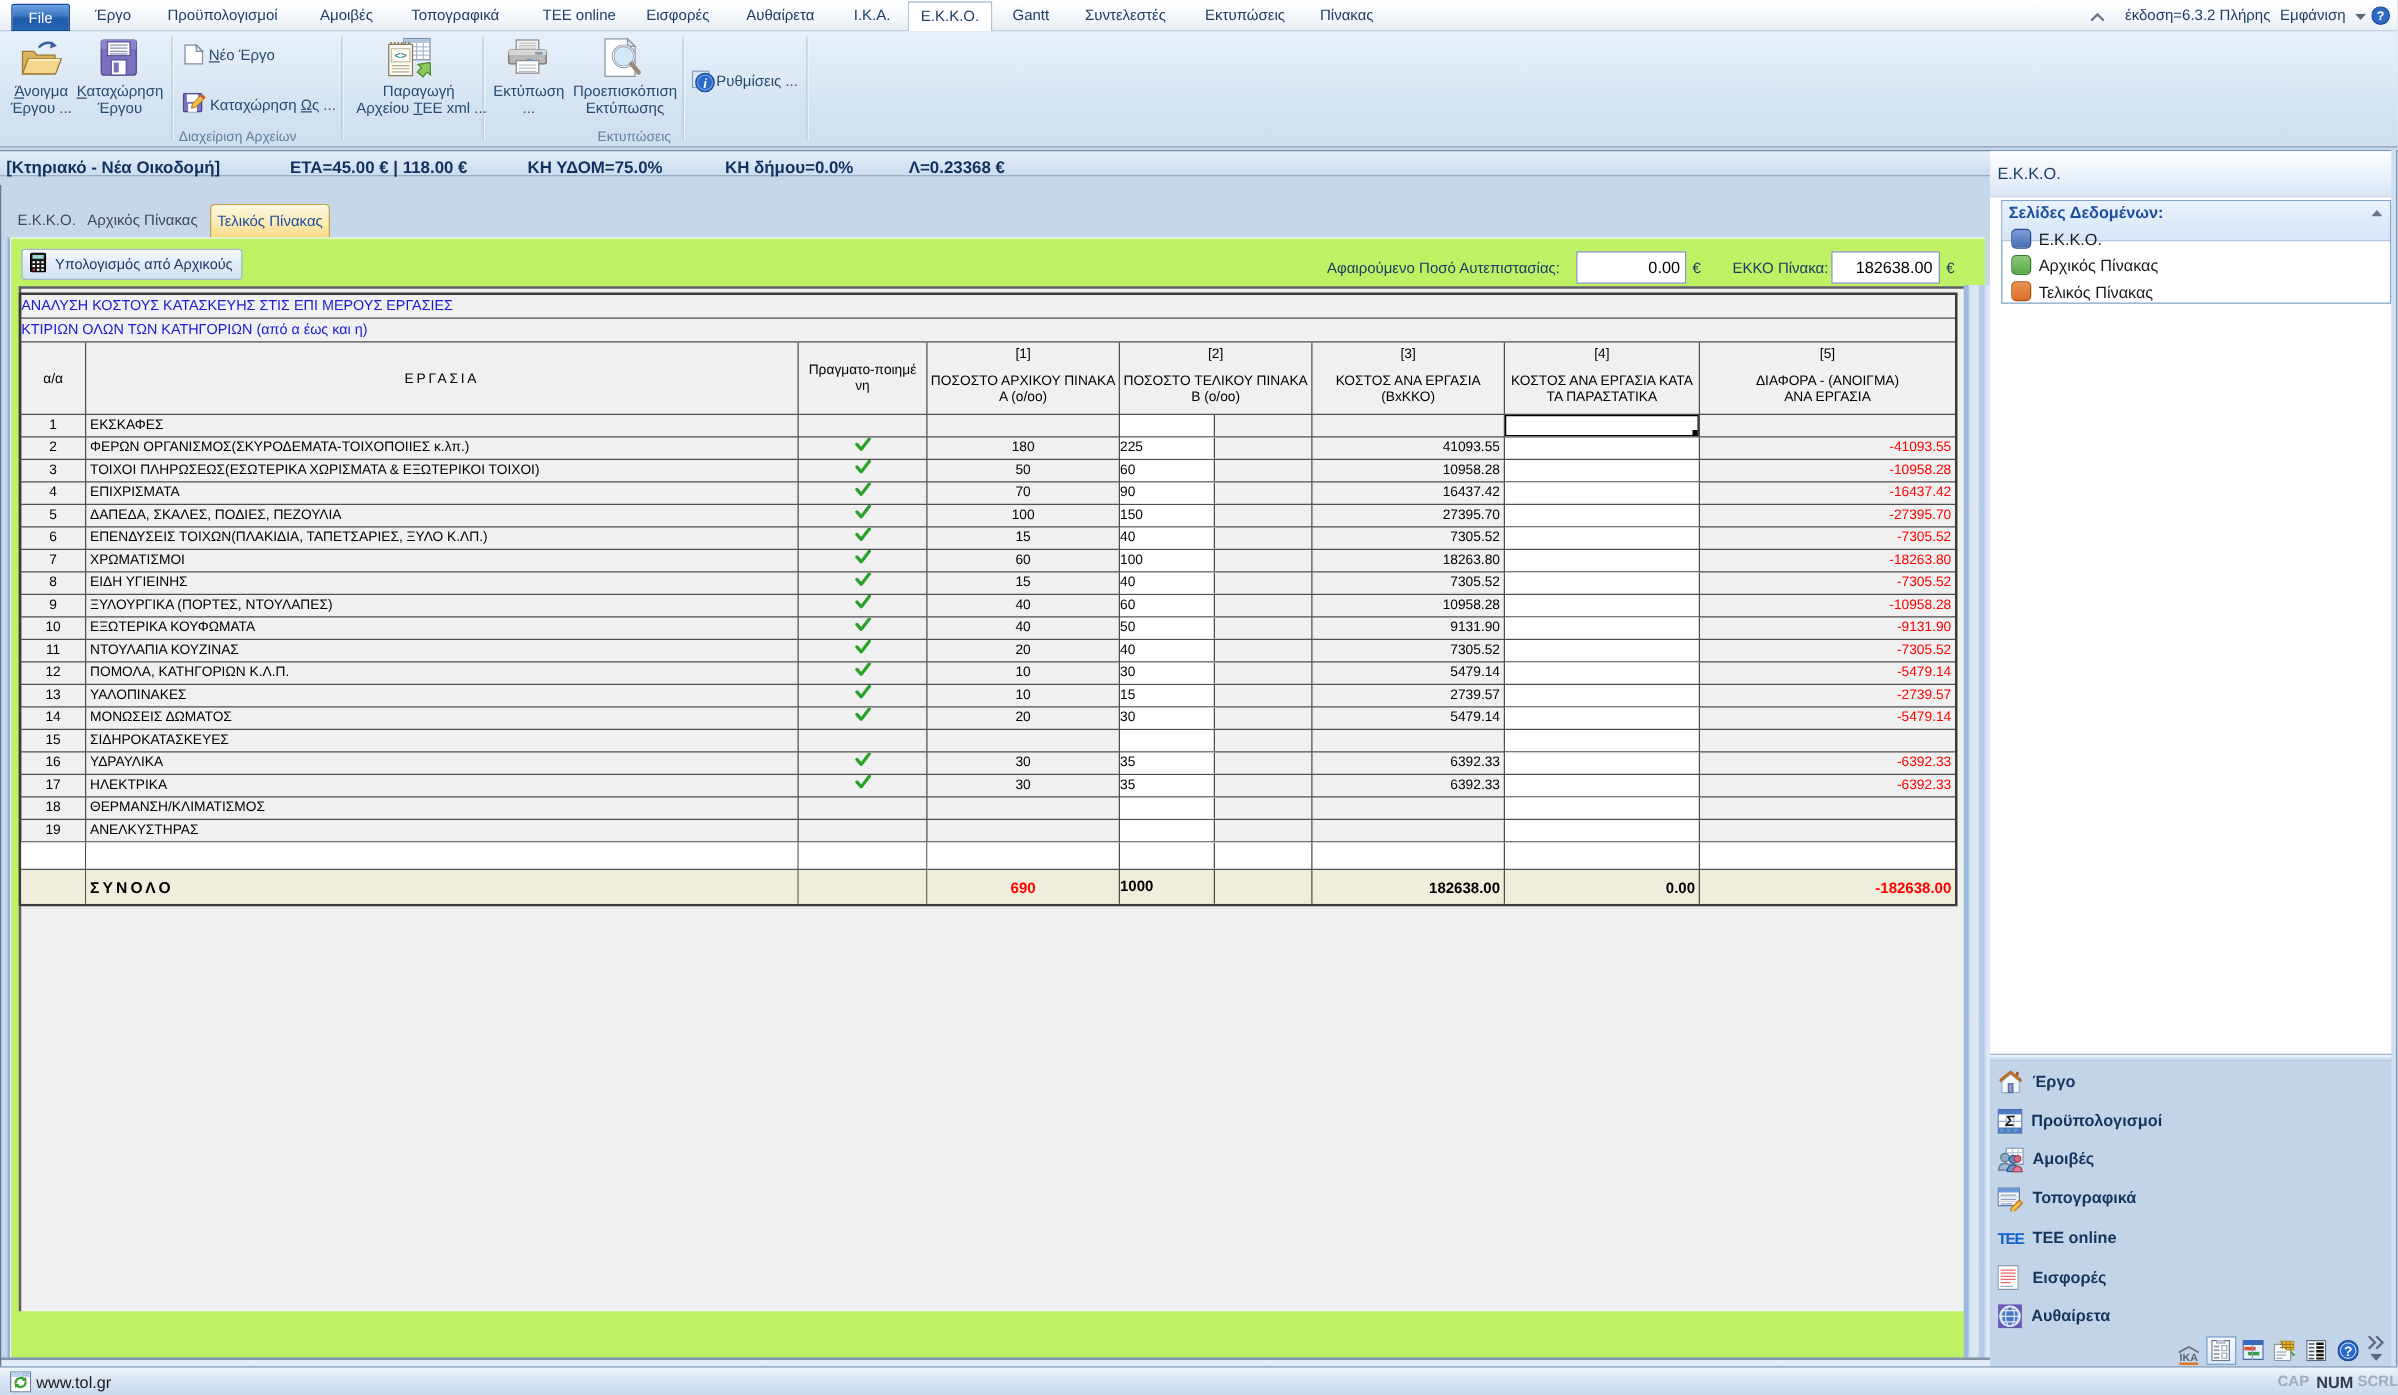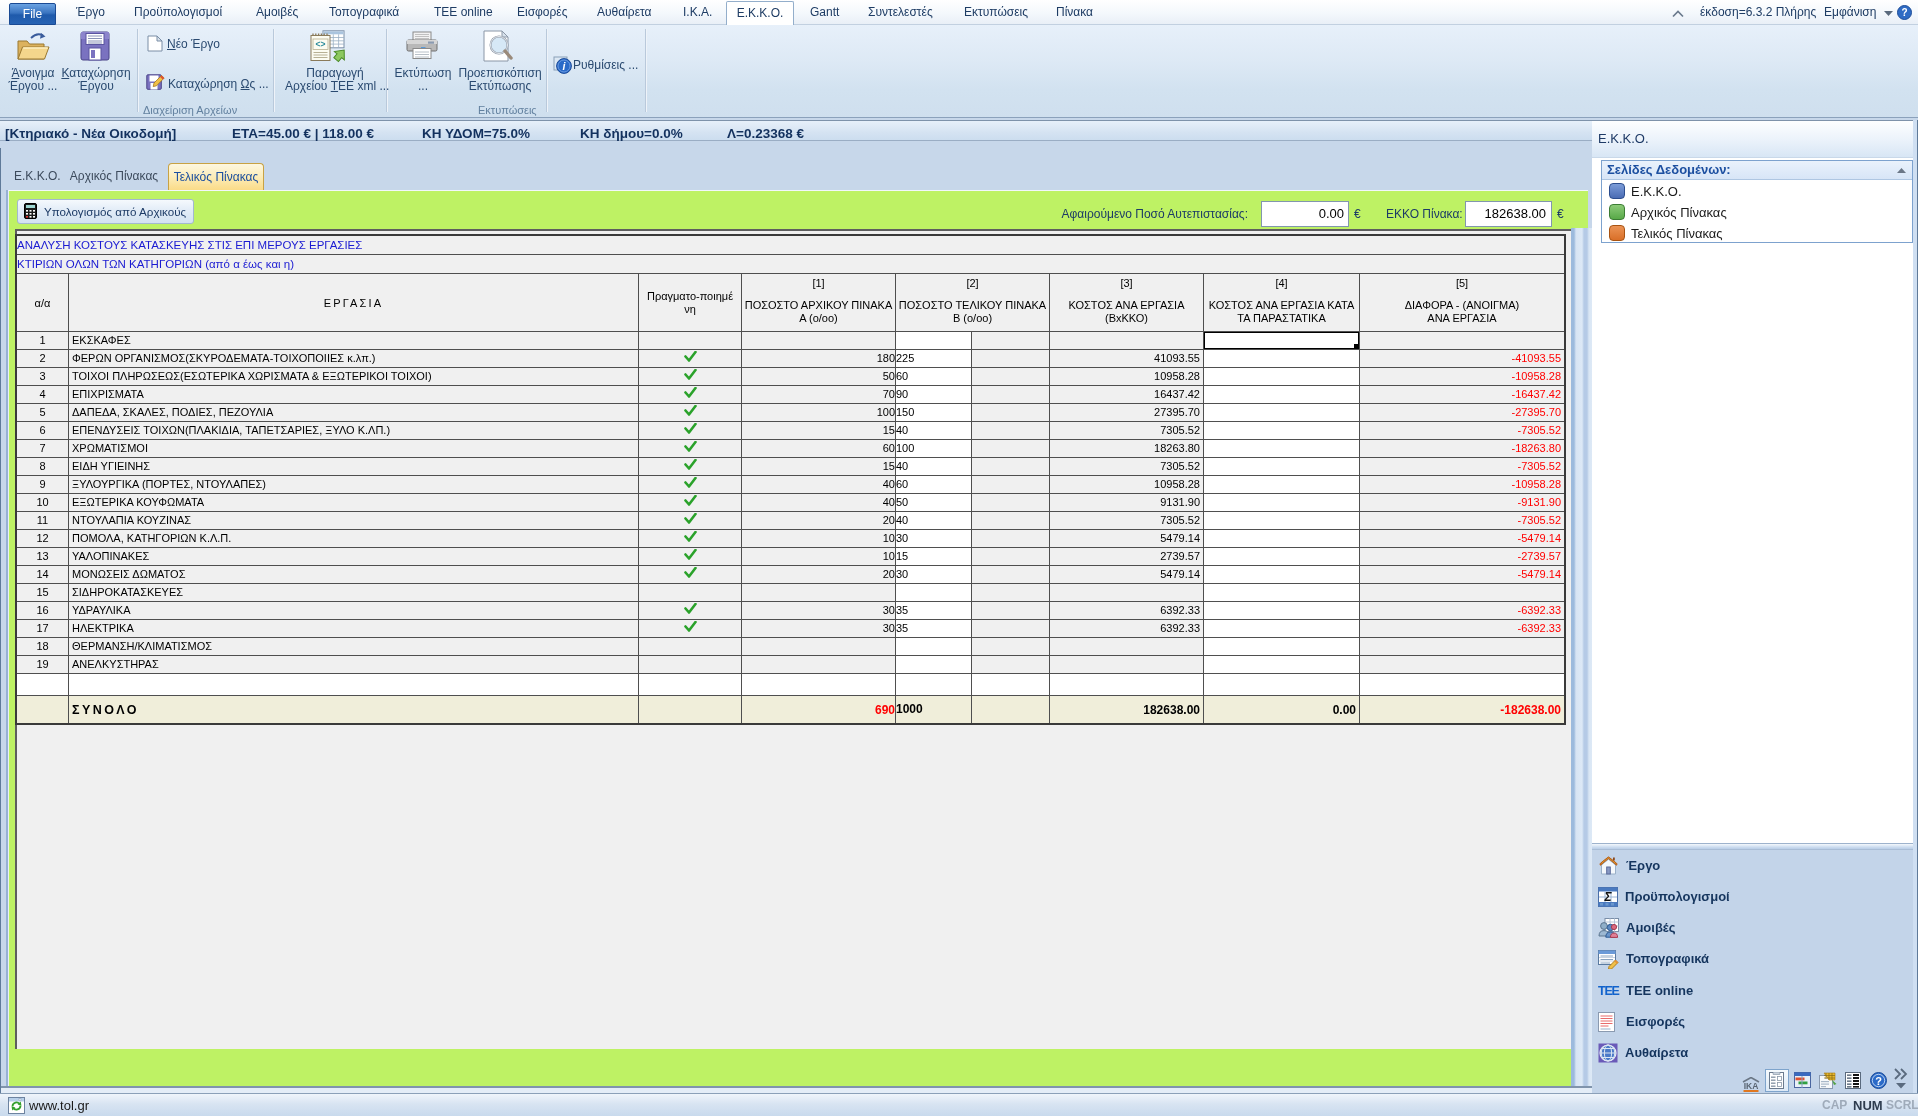--- a/index.html
+++ b/index.html
@@ -32,38 +32,38 @@
 
 #tblbox{position:absolute;left:6px;top:38px;width:1556px;height:820px;background:#f0f0f0;border-top:2px solid #5e5e5e;border-left:2px solid #5e5e5e}
 #tbl{border-spacing:0;table-layout:fixed;margin:3px 0 0 -2px;width:1551px;border:2px solid #3a3a3a}
 #tbl td{border-right:1px solid #4f4f4f;border-bottom:1px solid #4f4f4f;font-size:11px;padding:0;vertical-align:middle;overflow:hidden;white-space:nowrap;color:#000}
 #tbl td:last-child{border-right:none}
 #tbl .tt td{height:19px;color:#1a1ad2;font-size:11.5px;line-height:18px}
 td.hc{color:#1a1ad2;text-align:center}
 #tbl .aa{text-align:center}
 #tbl .erg{padding-left:3px}
 #tbl .chk{text-align:center}
-#tbl .c1{text-align:right}
+#tbl .c1{text-align:center}
 #tbl td.c2{position:relative}
 .wb{position:absolute;left:0;top:0;bottom:0;width:76px;background:#fff;border-right:1px solid #4f4f4f;line-height:16px}
 #tbl .c3,#tbl .c4r,#tbl .c5{text-align:right;padding-right:3px}
 #tbl .c4w{background:#fff}
 #tbl .c5{color:#f00}
 #tbl tr.dr td{height:18px;line-height:17px}
 #tbl tr.er td{height:22px;background:#fff}
 #tbl tr.sum td{height:27px;background:#f0eeda;font-weight:bold;font-size:12px;border-bottom:none}
 #tbl tr.sum .wb{background:none;line-height:26px}
 #focus{position:absolute;left:-1px;top:-1px;right:-1px;bottom:-1px;border:2px solid #000;background:#fff}
 #focus:after{content:"";position:absolute;right:0;bottom:0;width:4px;height:4px;background:#000}
 #vscroll{position:absolute;left:1571px;top:80px;width:21px;height:858px;background:linear-gradient(90deg,#9cbadd 0,#9cbadd 3px,#d7e4f4 5px,#dde9f6 11px,#b5cae6 13px,#b5cae6 16px,#d9e6f4 18px,#dde9f6 21px)}
 
 #sidebar{position:absolute;left:1592px;top:120px;width:326px;height:973px;background:#fff;border-top:1px solid #7e92aa}
 #sbhead{position:absolute;left:0;top:0;width:326px;height:37px;background:linear-gradient(#fdfeff,#ecf3fb 50%,#d8e6f5);border-bottom:1px solid #c9d8e9;font-size:13px;color:#1e3a66;line-height:36px;padding-left:6px}
 #sbbox{position:absolute;left:9px;top:39px;width:312px;height:83px;border:1px solid #7da2ce;background:#fff}
-#sbboxhead{height:19px;background:linear-gradient(#eaf2fc,#d7e5f7);border-bottom:1px solid #aec6e2;font-weight:bold;font-size:13px;color:#1c4fa0;padding-left:5px;line-height:18px}
+#sbboxhead{height:32px;background:linear-gradient(#eaf2fc,#d7e5f7);border-bottom:1px solid #aec6e2;font-weight:bold;font-size:13px;color:#1c4fa0;padding-left:5px;line-height:18px}
 .sbitem{position:absolute;left:0;width:310px;height:21px;font-size:13px;color:#1a1a1a;line-height:21px}
 .sbic{position:absolute;left:7px;top:2px;width:16px;height:16px;border-radius:4px}
 .sbtxt{position:absolute;left:29px;top:0}
 #splitter{position:absolute;left:0;top:722px;width:326px;height:7px;background:linear-gradient(#f4f8fc,#cdddf0 60%,#b9cde6);border-top:1px solid #9db2cc;border-bottom:1px solid #a9bdd6}
 #navpane{position:absolute;left:0;top:729px;width:326px;height:244px;background:#c3d4e9}
 .nav{position:absolute;left:6px;height:24px;font-weight:bold;font-size:13px;color:#15355e;line-height:22px}
 .nav svg,.nav .ntee{vertical-align:middle;margin-right:7px}
 .navtx{vertical-align:middle}
 
 #statusbar{position:absolute;left:0;top:1093px;width:1918px;height:23px;background:linear-gradient(#f0f5fb,#d8e4f2 45%,#c9daed);border-top:1px solid #8ba0b8}
@@ -80,21 +80,21 @@
   <span class="mi" style="left:256px">Αμοιβές</span>
   <span class="mi" style="left:329px">Τοπογραφικά</span>
   <span class="mi" style="left:434px">TEE online</span>
   <span class="mi" style="left:517px">Εισφορές</span>
   <span class="mi" style="left:597px">Αυθαίρετα</span>
   <span class="mi" style="left:683px">Ι.Κ.Α.</span>
   <div id="ekkomenutab">Ε.Κ.Κ.Ο.</div>
   <span class="mi" style="left:810px">Gantt</span>
   <span class="mi" style="left:868px">Συντελεστές</span>
   <span class="mi" style="left:964px">Εκτυπώσεις</span>
-  <span class="mi" style="left:1056px">Πίνακα</span>
+  <span class="mi" style="left:1056px">Πίνακας</span>
   <svg class="abs" style="left:1671px;top:9px" width="14" height="9" viewBox="0 0 14 9">
       <path d="M2 7.5 L7 2.5 L12 7.5" fill="none" stroke="#6a7a8d" stroke-width="1.7"></path>
     </svg>
   <span class="mi" style="left:1700px">έκδοση=6.3.2 Πλήρης</span>
   <span class="mi" style="left:1824px">Εμφάνιση</span>
   <svg class="abs" style="left:1884px;top:11px" width="9" height="6" viewBox="0 0 9 6">
       <path d="M0 0 L9 0 L4.5 5 Z" fill="#5a6a7d"></path>
     </svg>
   <svg class="abs" style="left:1897px;top:5px" width="15" height="15" viewBox="0 0 15 15">
       <circle cx="7.5" cy="7.5" r="7" fill="#2f6bc4" stroke="#1d4d99"></circle>

